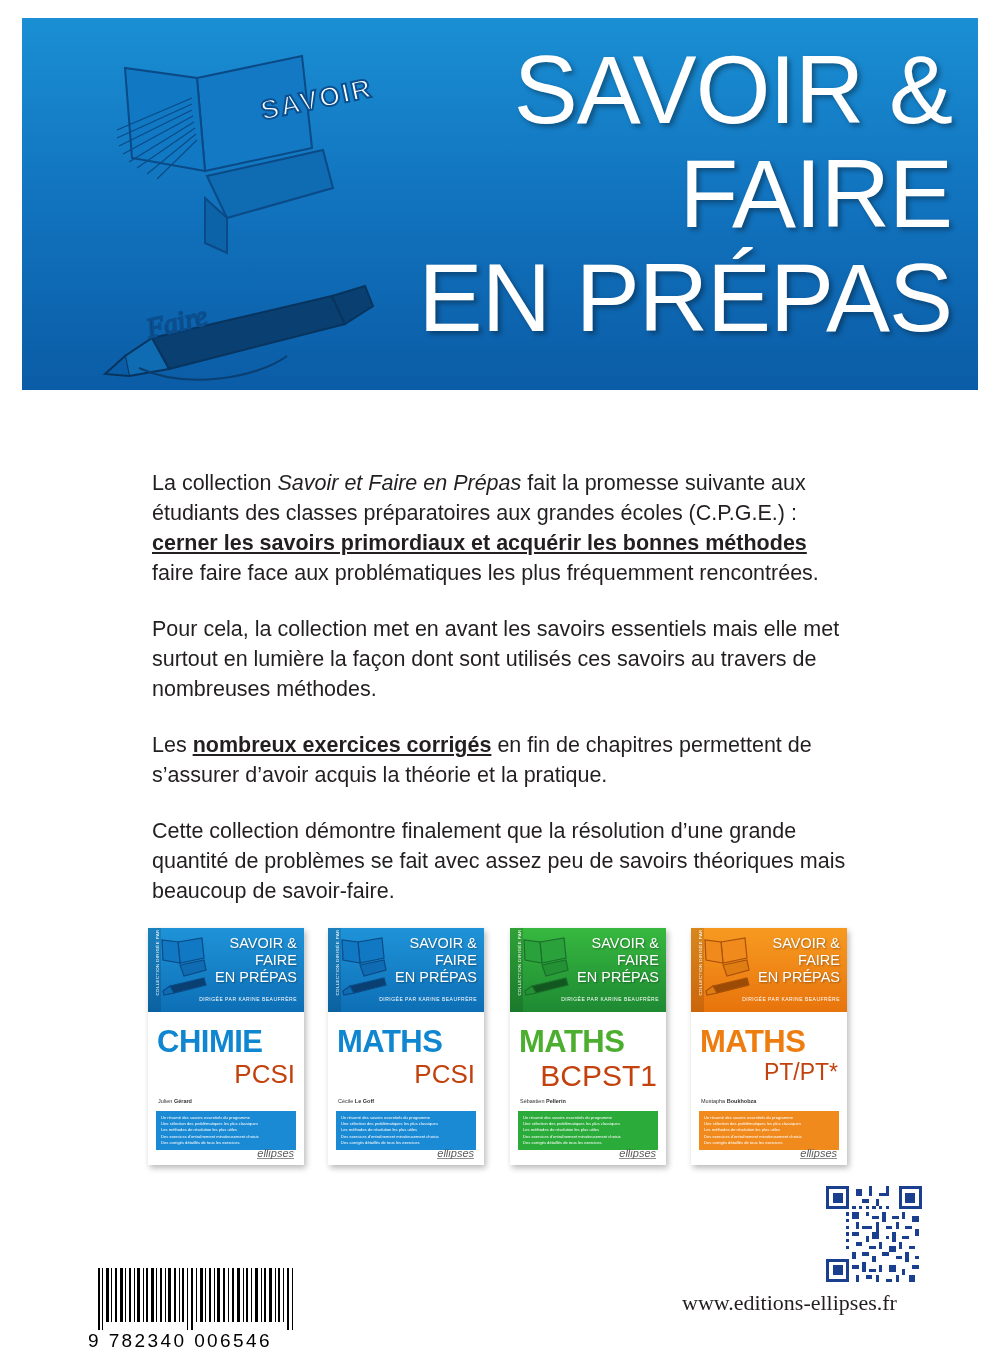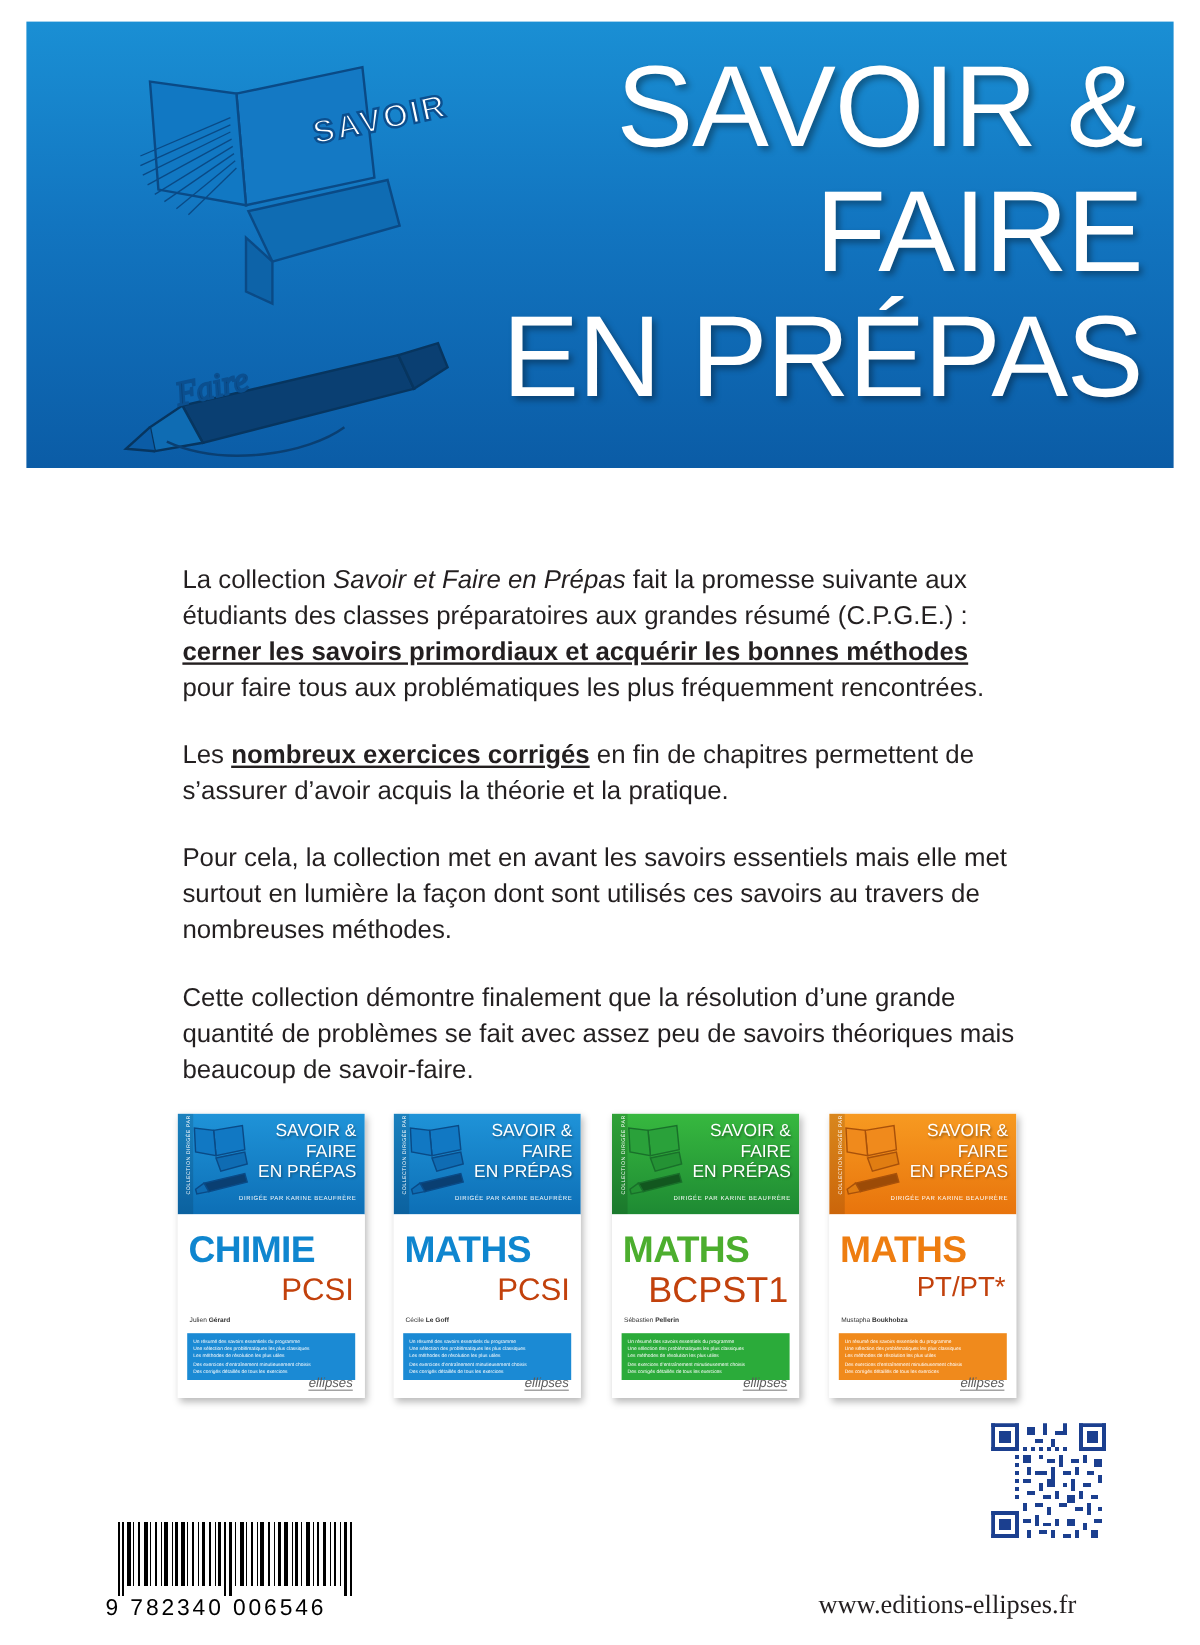--- a/index.html
+++ b/index.html
@@ -200,21 +200,20 @@
     width: 96px;
     height: 96px;
   }
   .site {
     position: absolute;
     left: 682px;
     top: 1290px;
     font-family: "Liberation Serif", serif;
     font-size: 22px;
     color: #231f20;
-    margin-top: 34px;
   }
   .barcode {
     position: absolute;
     left: 96px;
     top: 1268px;
     width: 210px;
     height: 62px;
   }
   .barcode-num {
     position: absolute;
@@ -269,25 +268,25 @@
   </div>
 
   <div class="banner-title">
     <div>SAVOIR &amp;</div>
     <div>FAIRE</div>
     <div>EN PRÉPAS</div>
   </div>
 </div>
 
 <div class="body-text">
-  <p><span>La collection </span><i>Savoir et Faire en Prépas</i><span> fait la promesse suivante aux étudiants des classes préparatoires aux grandes résumé (C.P.G.E.) : </span><b>cerner les savoirs primordiaux et acquérir les bonnes méthodes</b><span> pour faire tous aux problématiques les plus fréquemment rencontrées.</span></p>
+  <p><span>La collection </span><i>Savoir et Faire en Prépas</i><span> fait la promesse suivante aux étudiants des classes préparatoires aux grandes écoles (C.P.G.E.) : </span><b>cerner les savoirs primordiaux et acquérir les bonnes méthodes</b><span> faire faire face aux problématiques les plus fréquemment rencontrées.</span></p>
+
+  <p>Pour cela, la collection met en avant les savoirs essentiels mais elle met surtout en lumière la façon dont sont utilisés ces savoirs au travers de nombreuses méthodes.</p>
 
   <p><span>Les </span><b>nombreux exercices corrigés</b><span> en fin de chapitres permettent de s’assurer d’avoir acquis la théorie et la pratique.</span></p>
-
-  <p>Pour cela, la collection met en avant les savoirs essentiels mais elle met surtout en lumière la façon dont sont utilisés ces savoirs au travers de nombreuses méthodes.</p>
 
   <p>Cette collection démontre finalement que la résolution d’une grande quantité de problèmes se fait avec assez peu de savoirs théoriques mais beaucoup de savoir-faire.</p>
 </div>
 
 <div class="covers">
 
   <div class="cover">
     <div class="cover-top" style="background: linear-gradient(180deg,#1f93d8,#0d6fb6);">
       <div class="ct-mini">
         <svg width="56" height="66" viewBox="0 0 56 66">

